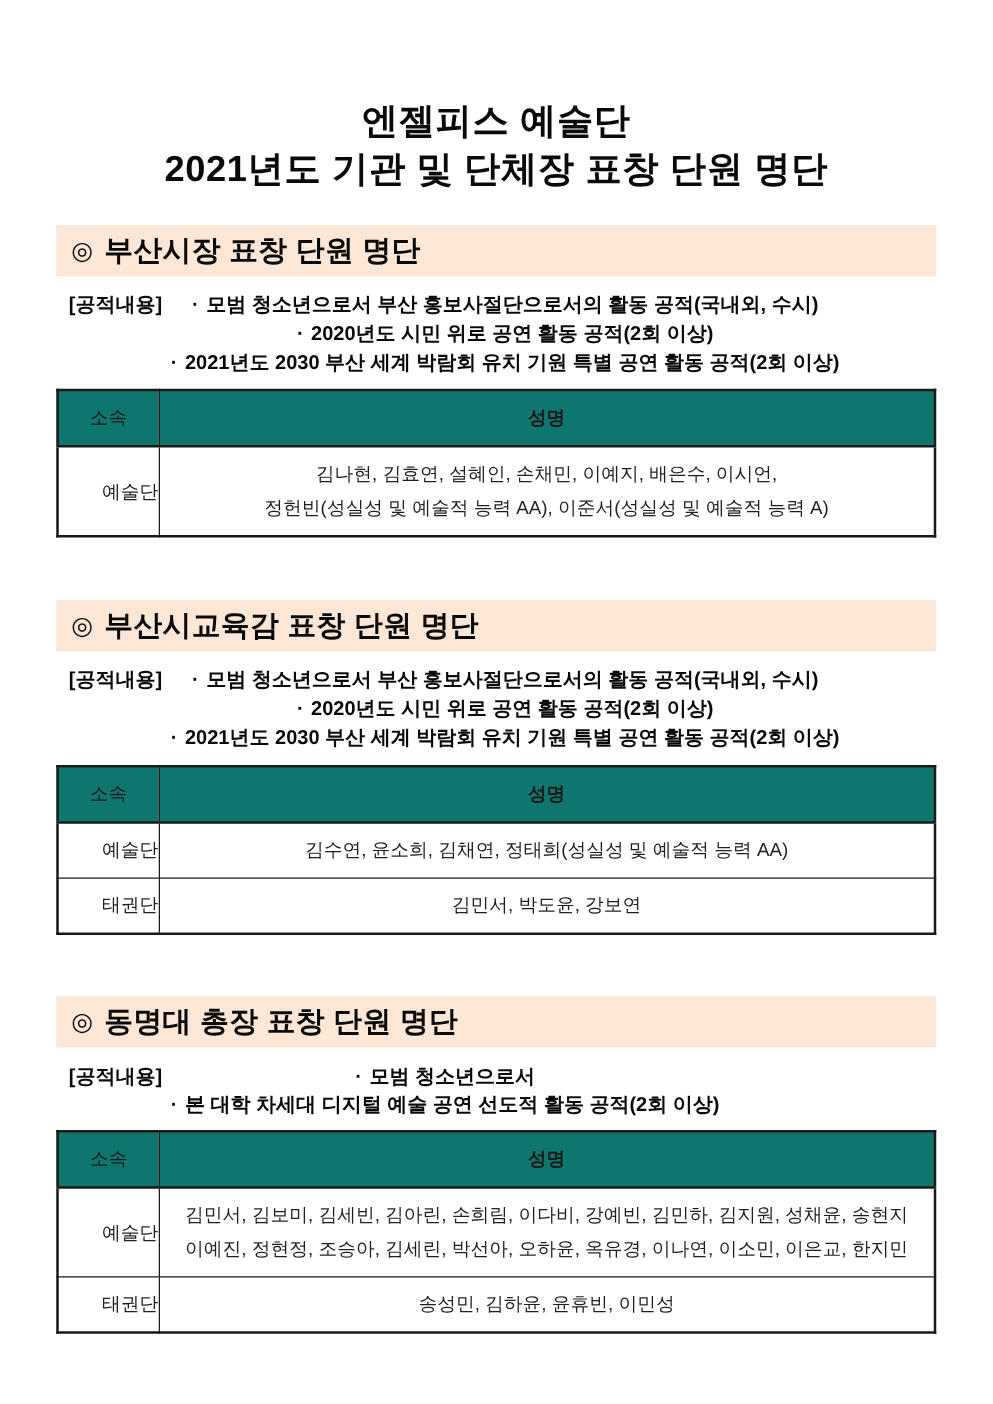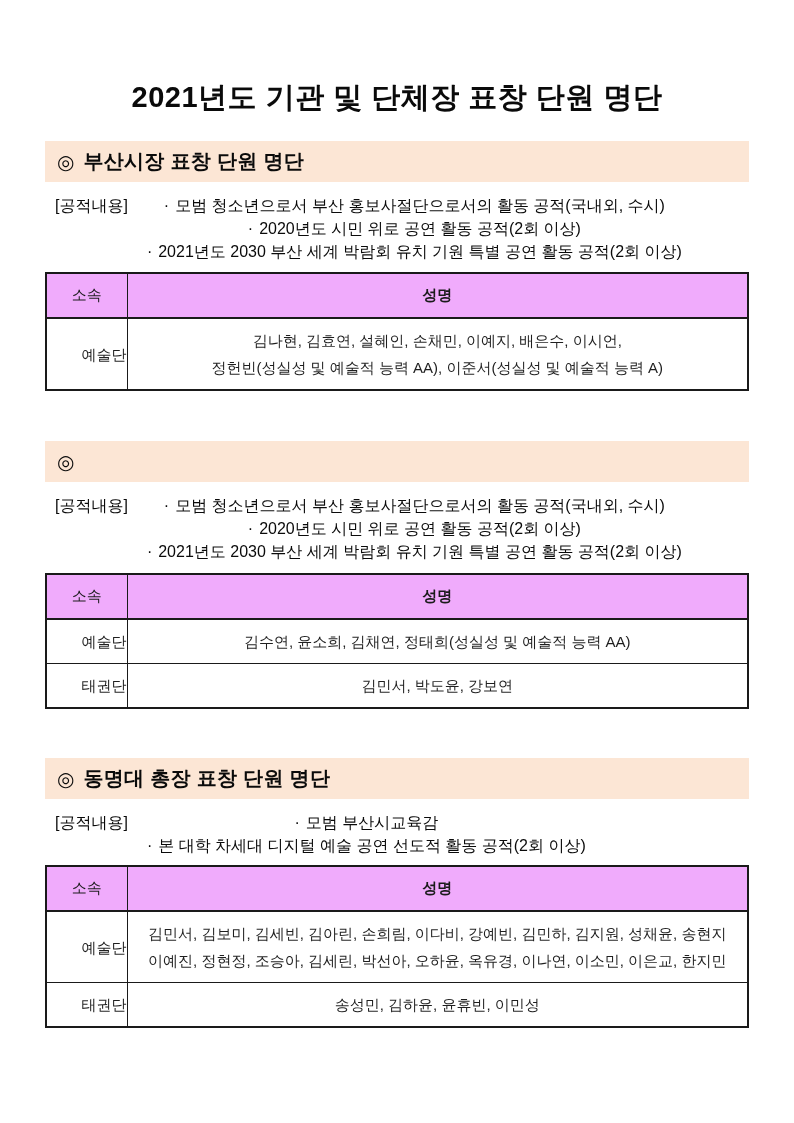--- a/index.html
+++ b/index.html
@@ -14,63 +14,64 @@
   .title-block { padding-top:78px; text-align:center; }
   .title-line { font-size:29px; font-weight:800; line-height:39px; letter-spacing:0.5px; color:#0a0a0a; }
 
   
   .section-band {
     height:41px; background:#fce6d5;
     display:flex; align-items:center;
     padding-left:12px; box-sizing:border-box;
   }
   .band-marker { font-size:20px; font-weight:800; margin-right:9px; color:#0a0a0a; }
-  .band-title { font-size:20px; font-weight:800; letter-spacing:0.3px; color:#0a0a0a; }
+  .band-title { font-size:23px; font-weight:800; letter-spacing:0.3px; color:#0a0a0a; }
   .band-1 { margin-top:24px; }
   .band-2 { margin-top:50px; }
   .band-3 { margin-top:49px; }
 
   
-  .merit { display:flex; padding-left:10px; font-weight:400; font-size:16px; color:#0a0a0a;gap:12px; }
+  .merit { display:flex; padding-left:10px; font-weight:700; font-size:16px; color:#0a0a0a; }
   .merit-1 { margin-top:12px; }
   .merit-2 { margin-top:12px; }
   .merit-3 { margin-top:12px; }
   .merit-label { white-space:nowrap; line-height:23px; }
   .merit-lines { margin-left:7px; }
   .merit-line { line-height:23px;text-align:center; }
   .merit-line .dot { margin-right:6px; }
 
   
   table.award-table {
     width:100%; border-collapse:collapse;
     border:2px solid #1a1a1a; table-layout:fixed;
   }
   .tbl-1 { margin-top:9px; }
   .tbl-2 { margin-top:10px; }
   .tbl-3 { margin-top:8px; }
   table.award-table th {
-    background:#f0abfc; font-weight:400; font-size:15px;
+    background:#0f766e; font-weight:400; font-size:15px;
     height:41px; border-bottom:2px solid #1a1a1a;
     border-right:1px solid #1a1a1a; text-align:center; color:#1a1a1a;
   }
   table.award-table th:last-child { border-right:none;font-weight:bold; }
   table.award-table td {
     border:1px solid #1a1a1a; font-size:15px; color:#1f1f1f;
     padding:8px 0; line-height:27px; vertical-align:middle;
   }
   td.affiliation-cell { text-align:right; width:81px; }
   td.names-cell { padding-left:17px; padding-right:12px; white-space:pre-line; text-align:center; }
   col.c-aff { width:81px; }
 </style>
 </head>
 <body>
 
 <div class="page">
 
   <div class="title-block">
+    <div class="title-line">엔젤피스 예술단</div>
     <div class="title-line">2021년도 기관 및 단체장 표창 단원 명단</div>
   </div>
 
   <div class="section-band band-1">
     <span class="band-marker">◎</span>
     <span class="band-title">부산시장 표창 단원 명단</span>
   </div>
 
   <div class="merit merit-1">
     <span class="merit-label">[공적내용]</span>
@@ -102,20 +103,21 @@
       <tr>
         <td class="affiliation-cell">예술단</td>
         <td class="names-cell">김나현, 김효연, 설혜인, 손채민, 이예지, 배은수, 이시언,
 정헌빈(성실성 및 예술적 능력 AA), 이준서(성실성 및 예술적 능력 A)</td>
       </tr>
     </tbody>
   </table>
 
   <div class="section-band band-2">
     <span class="band-marker">◎</span>
+    <span class="band-title">부산시교육감 표창 단원 명단</span>
   </div>
 
   <div class="merit merit-2">
     <span class="merit-label">[공적내용]</span>
     <div class="merit-lines">
       <div class="merit-line">
         <span class="dot">·</span><span>모범 청소년으로서 부산 홍보사절단으로서의 활동 공적(국내외, 수시)</span>
       </div>
       <div class="merit-line">
         <span class="dot">·</span><span>2020년도 시민 위로 공연 활동 공적(2회 이상)</span>
@@ -151,21 +153,21 @@
 
   <div class="section-band band-3">
     <span class="band-marker">◎</span>
     <span class="band-title">동명대 총장 표창 단원 명단</span>
   </div>
 
   <div class="merit merit-3">
     <span class="merit-label">[공적내용]</span>
     <div class="merit-lines">
       <div class="merit-line">
-        <span class="dot">·</span><span>모범 부산시교육감</span>
+        <span class="dot">·</span><span>모범 청소년으로서</span>
       </div>
       <div class="merit-line">
         <span class="dot">·</span><span>본 대학 차세대 디지털 예술 공연 선도적 활동 공적(2회 이상)</span>
       </div>
     </div>
   </div>
 
   <table class="award-table tbl-3">
     <colgroup>
         <col class="c-aff">

